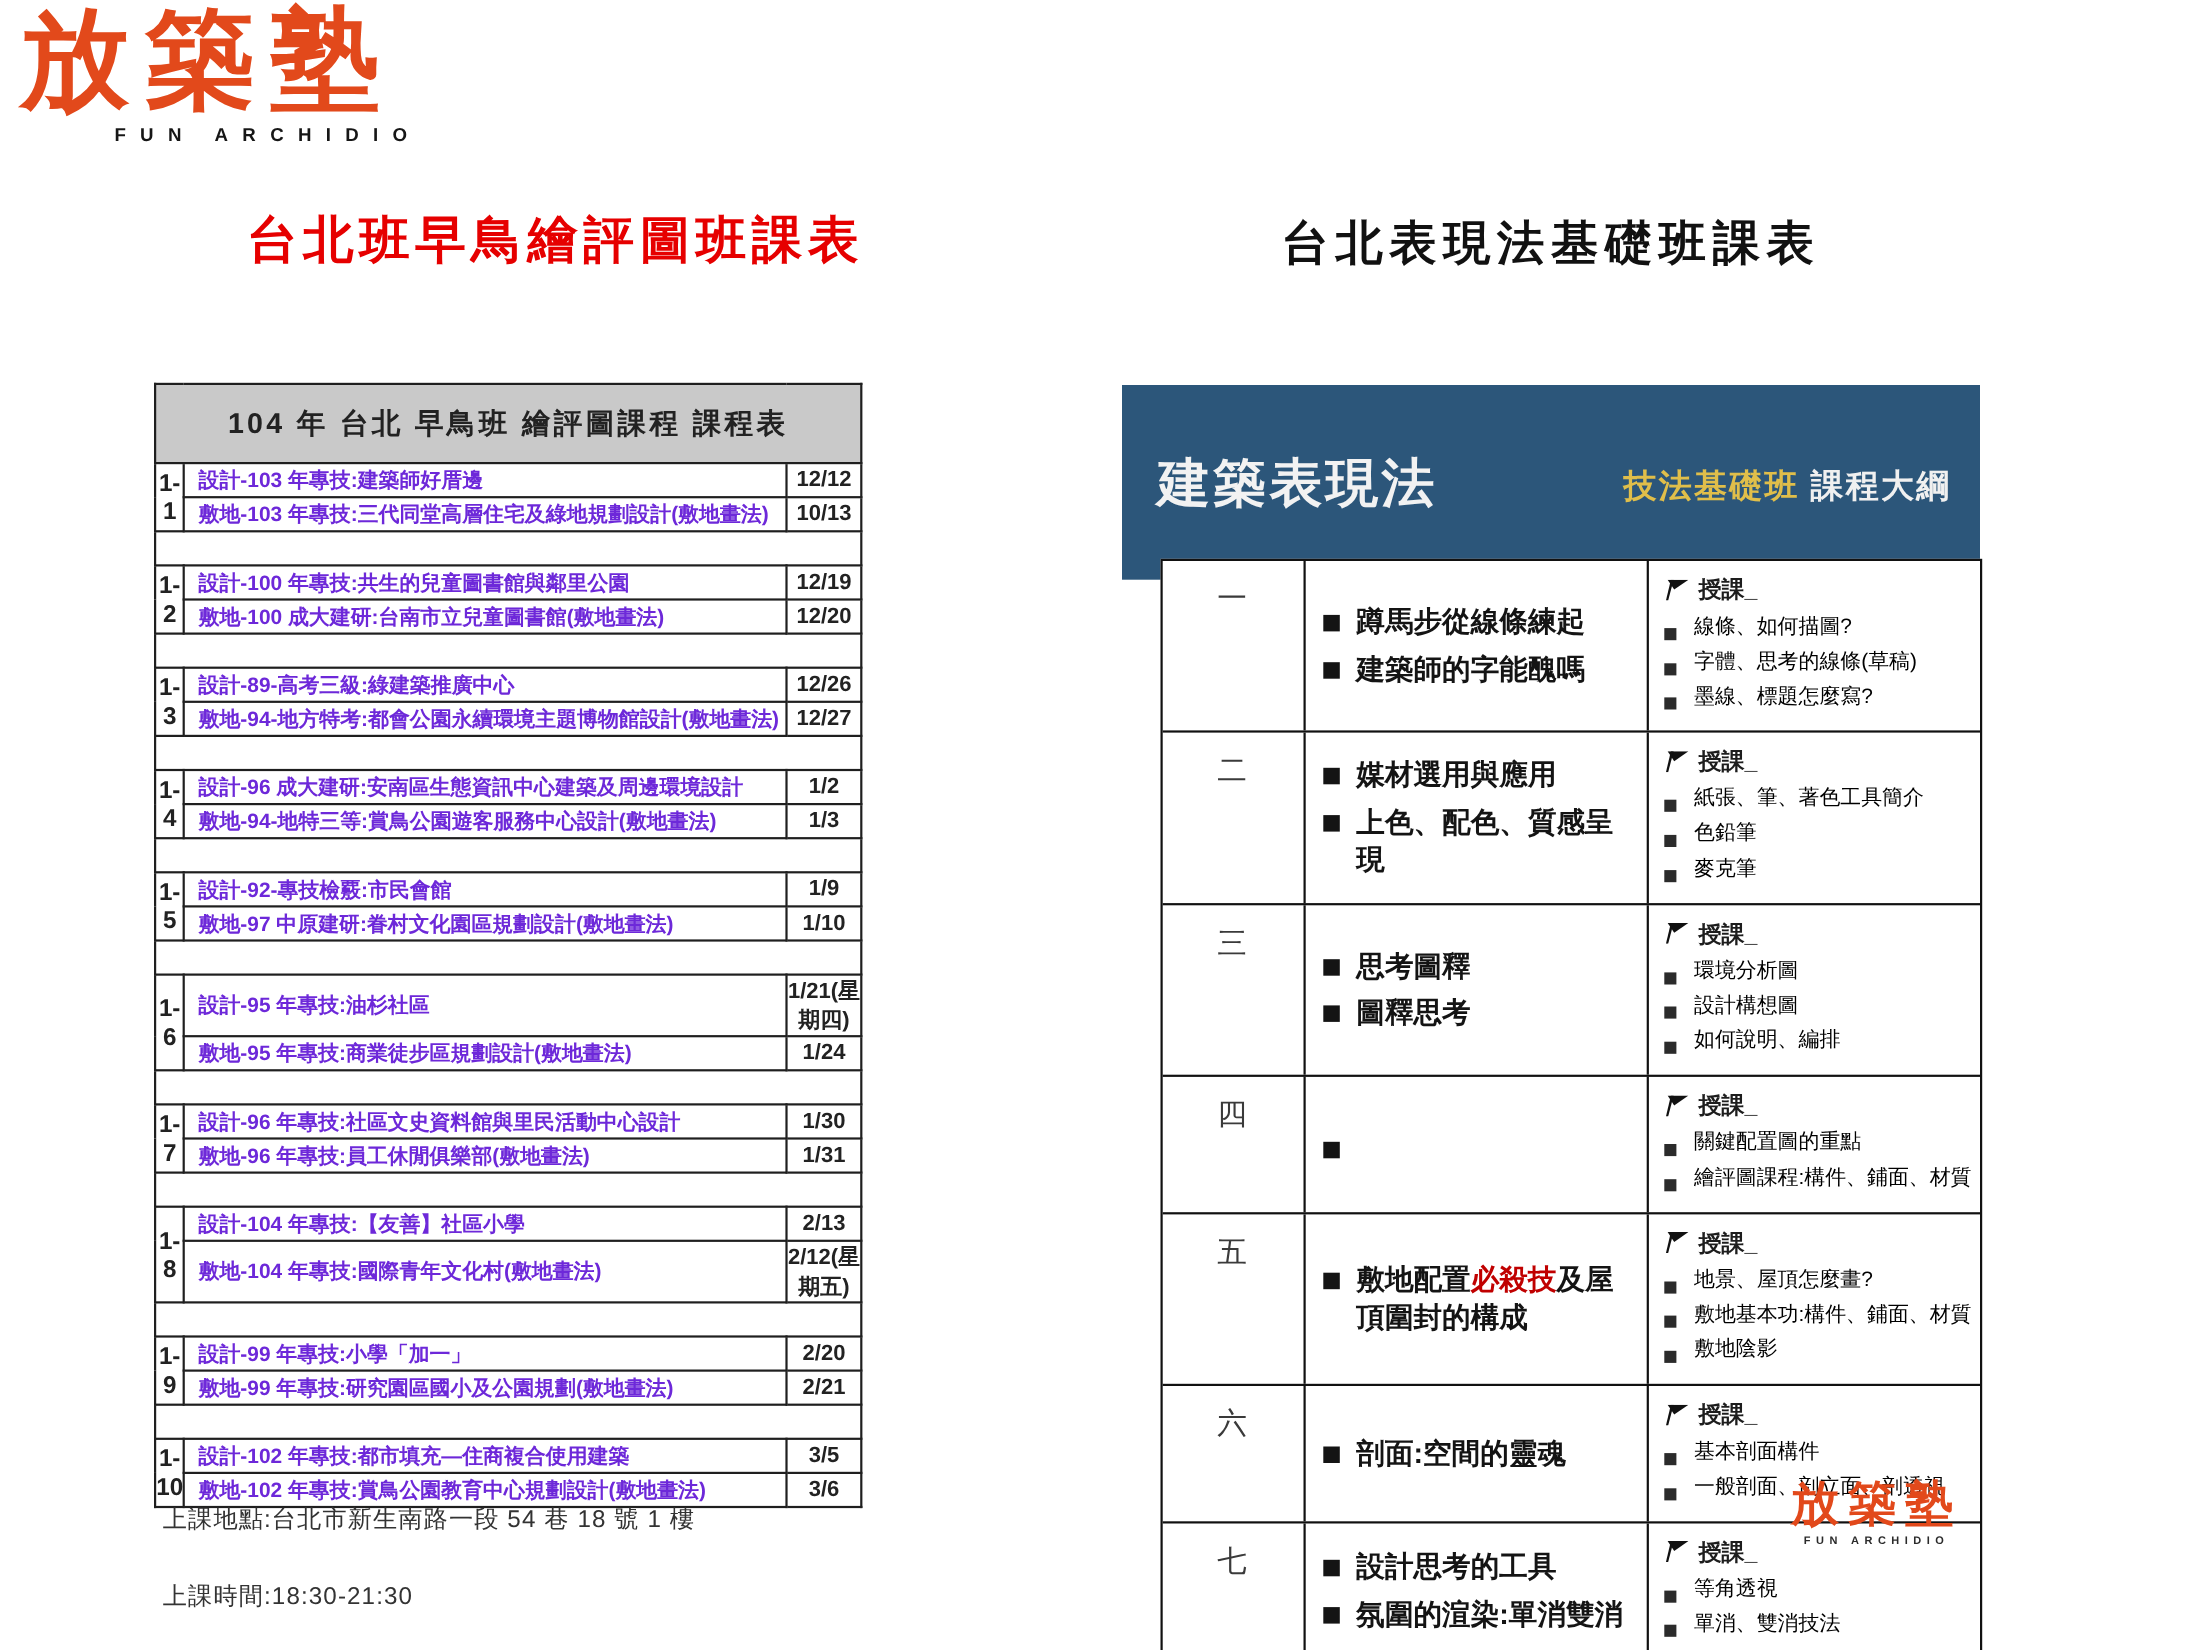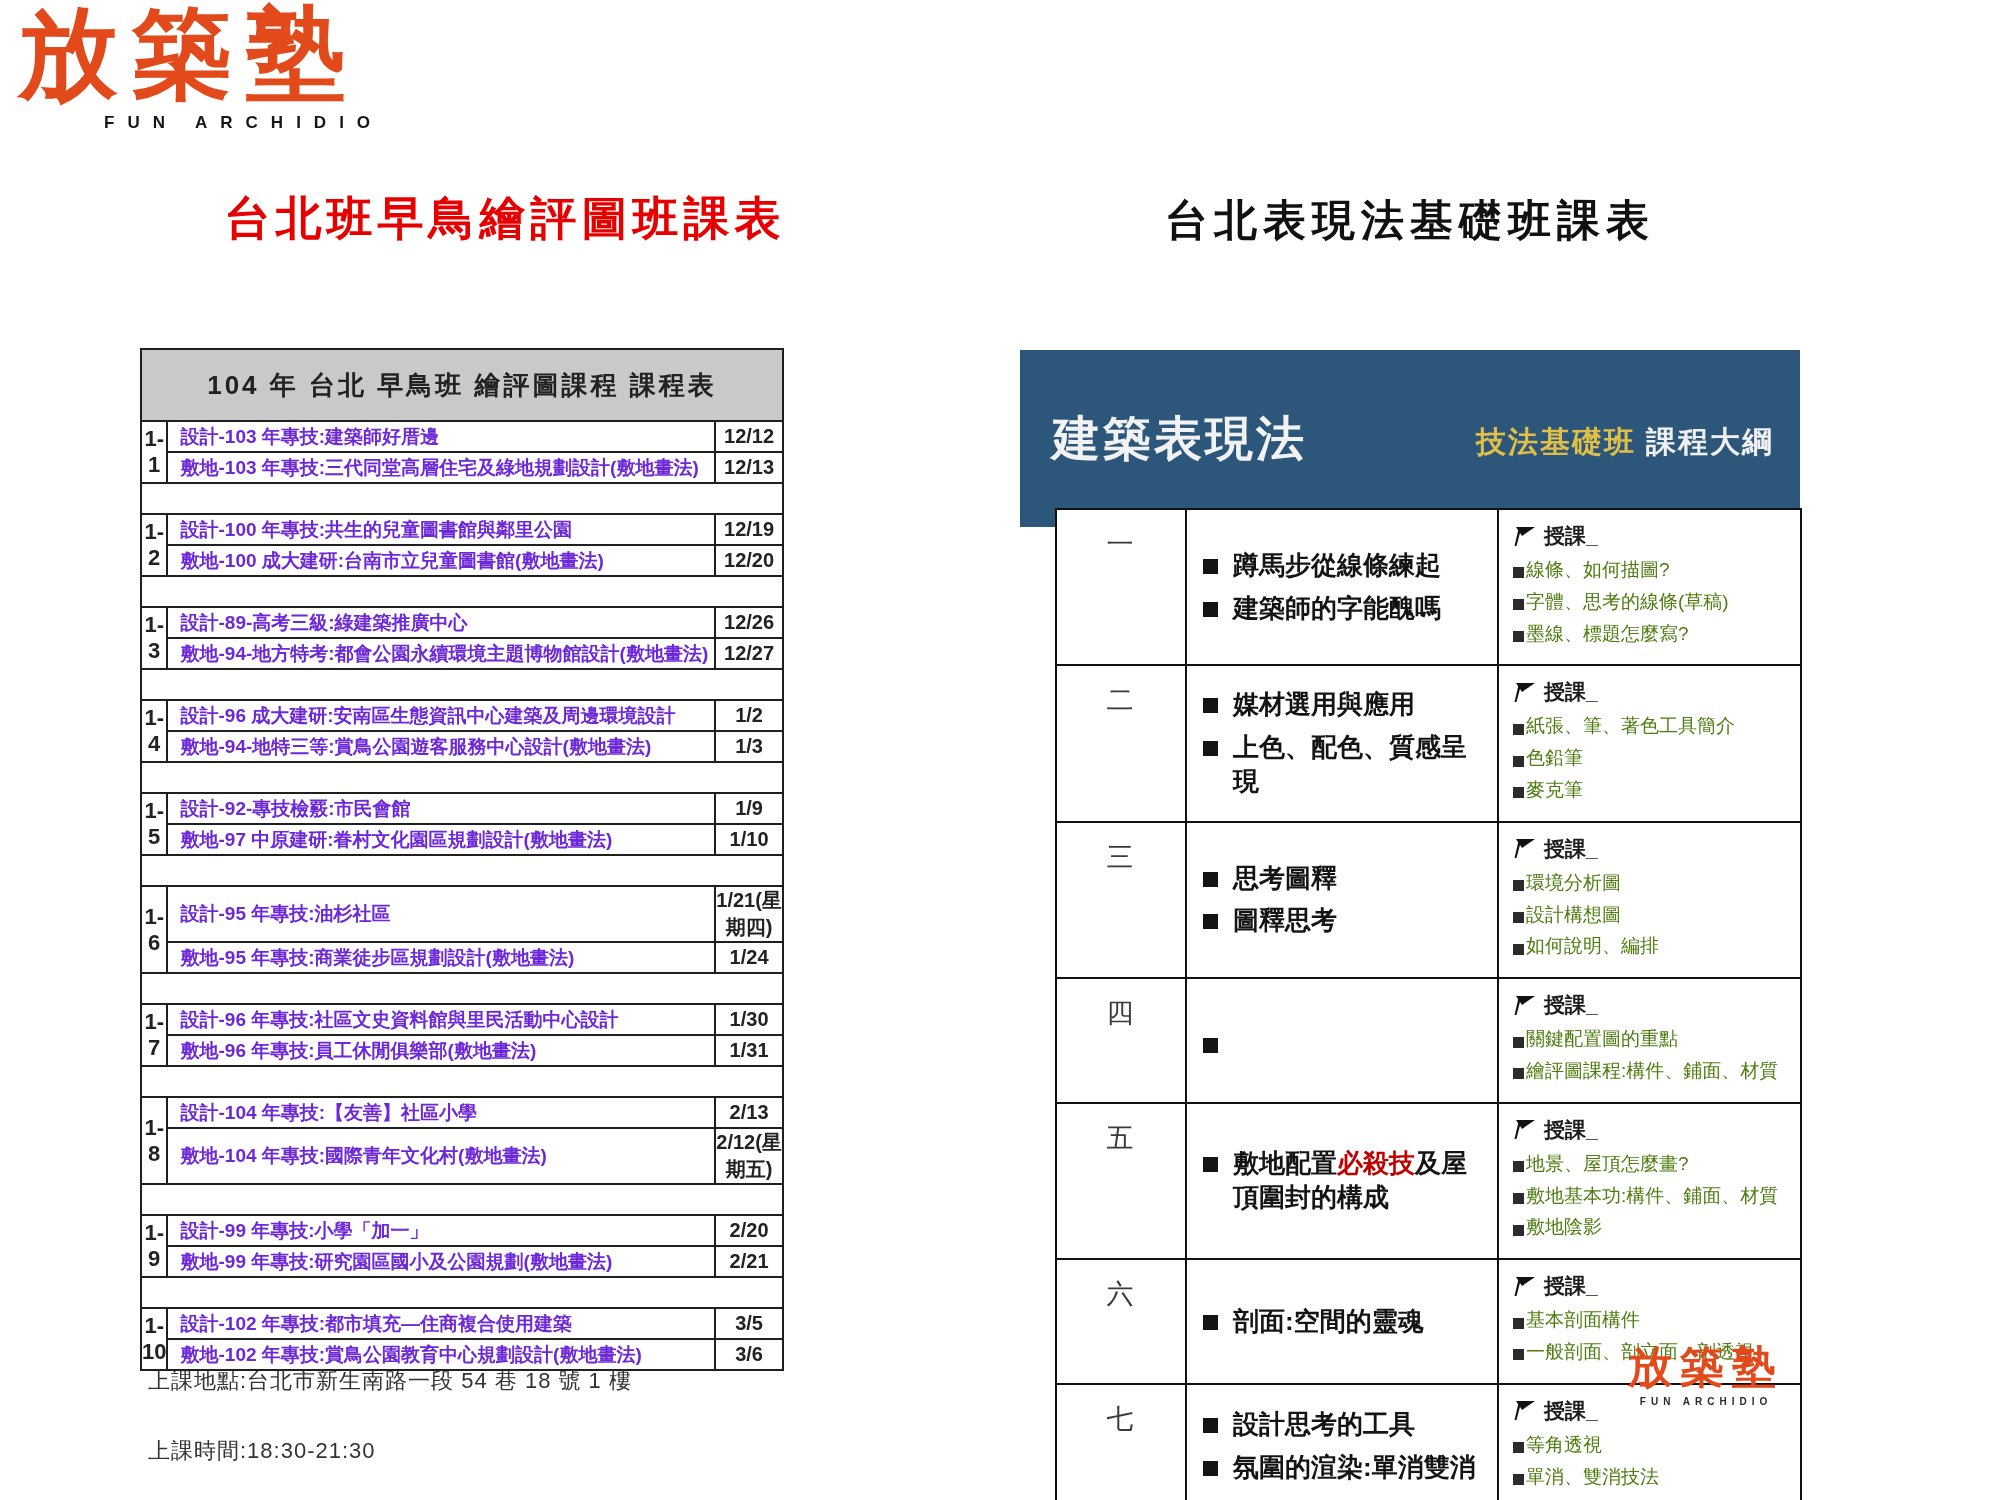--- a/index.html
+++ b/index.html
@@ -78,21 +78,21 @@
   .rt-topics {
     width:312px; flex:none; border-right:2px solid #111;
     display:flex; flex-direction:column; justify-content:center; gap:9px;
     padding:12px 8px 12px 16px;
   }
   .topic-line { display:flex; gap:15px; font-weight:bold; font-size:26px; line-height:1.3; color:#141414; }
   .sq { width:15px; height:15px; background:#141414; flex:none; margin-top:10px; }
   .seg-red { color:#c00000; }
   .rt-details { flex:1; padding:8px 6px 10px 14px; }
   .lect { display:flex; align-items:center; gap:9px; font-weight:bold; font-size:21px; color:#1d1d1d; margin:4px 0 2px; }
-  .detail-line { display:flex; gap:2px; align-items:center; font-size:19px; color:#4d7c0f; margin:9px 0; line-height:1.2; }
+  .detail-line { display:flex; gap:16px; align-items:flex-end; font-size:19px; color:#000000; margin:9px 0; line-height:1.2; }
   .sq-sm { width:11px; height:11px; background:#2b2b2b; flex:none; margin-top:5px; }
 
   
   .logo-small { position:absolute; left:1628px; top:1342px; text-align:center; }
   .logo-small .brand {
     font-family:"Liberation Serif", serif; font-weight:bold;
     font-size:44px; letter-spacing:8px; color:#e2491b; line-height:1.2;
   }
   .logo-small .tagline { font-size:10px; font-weight:bold; letter-spacing:5px; color:#2b2b2b; margin-top:1px; }
 </style>
@@ -113,21 +113,21 @@
       <tr>
         <td class="lt-head" colspan="3">104 年 台北 早鳥班 繪評圖課程  課程表</td>
       </tr>
     <tr>
           <td class="lt-no" rowspan="2">1-1</td>
           <td class="lt-desc">設計-103 年專技:建築師好厝邊</td>
           <td class="lt-date">12/12</td>
         </tr>
         <tr>
           <td class="lt-desc">敷地-103 年專技:三代同堂高層住宅及綠地規劃設計(敷地畫法)</td>
-          <td class="lt-date">12/13</td>
+          <td class="lt-date">10/13</td>
         </tr>
         <tr class="spacer">
           <td colspan="3"></td>
         </tr>
         <tr>
           <td class="lt-no" rowspan="2">1-2</td>
           <td class="lt-desc">設計-100 年專技:共生的兒童圖書館與鄰里公園</td>
           <td class="lt-date">12/19</td>
         </tr>
         <tr>

